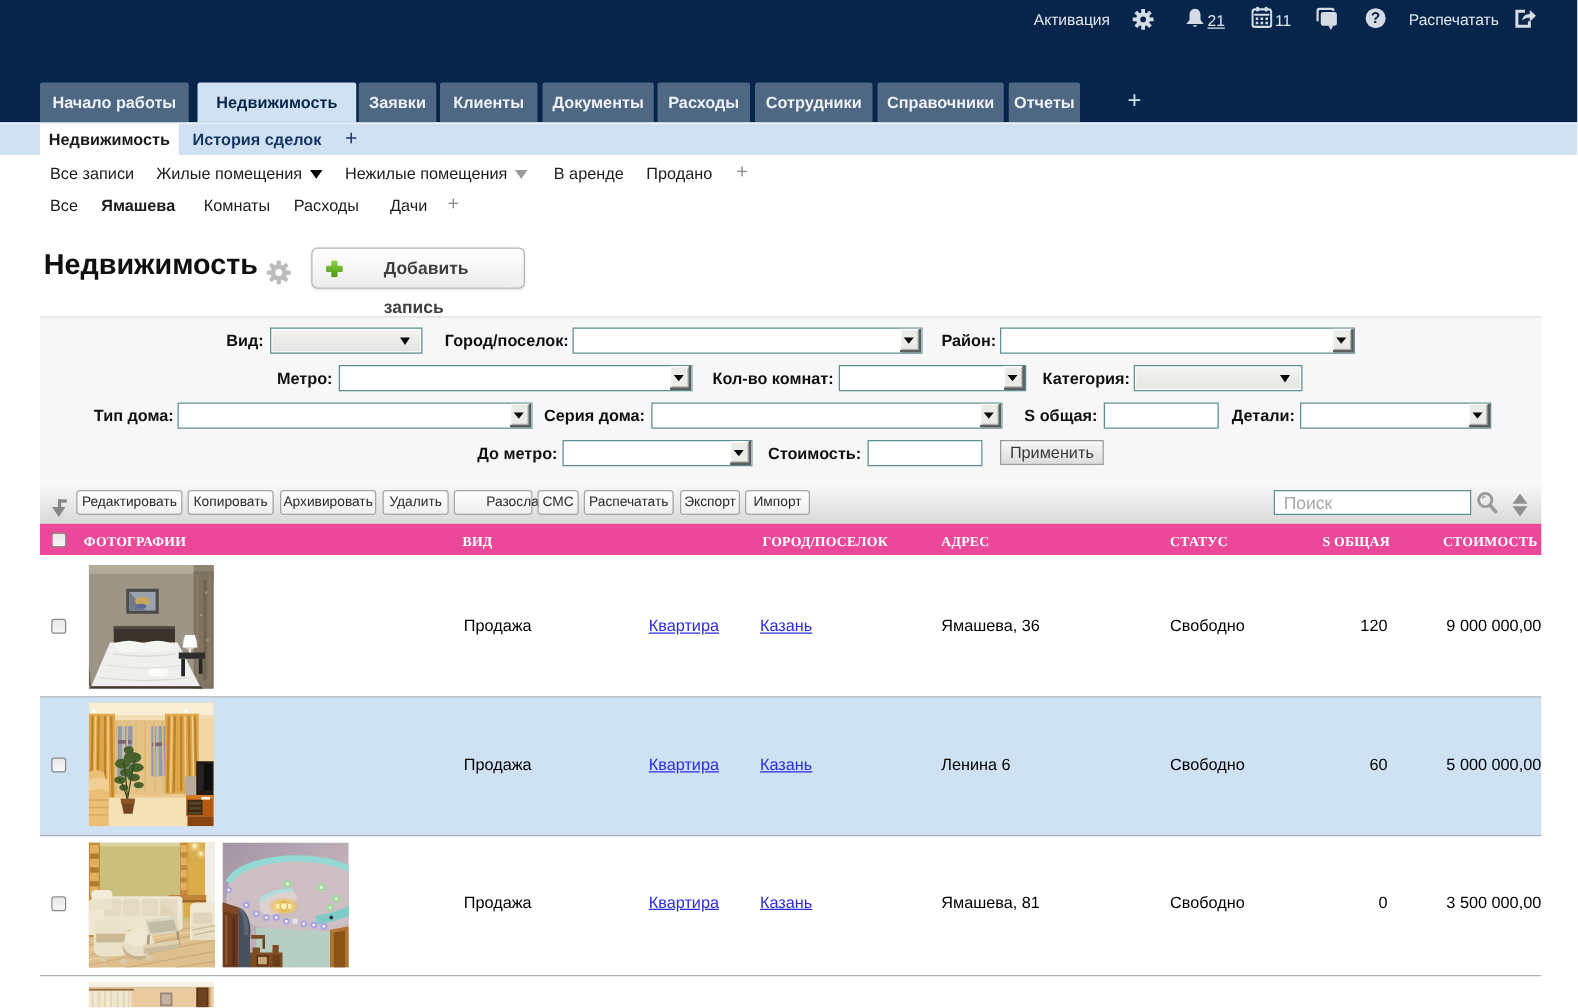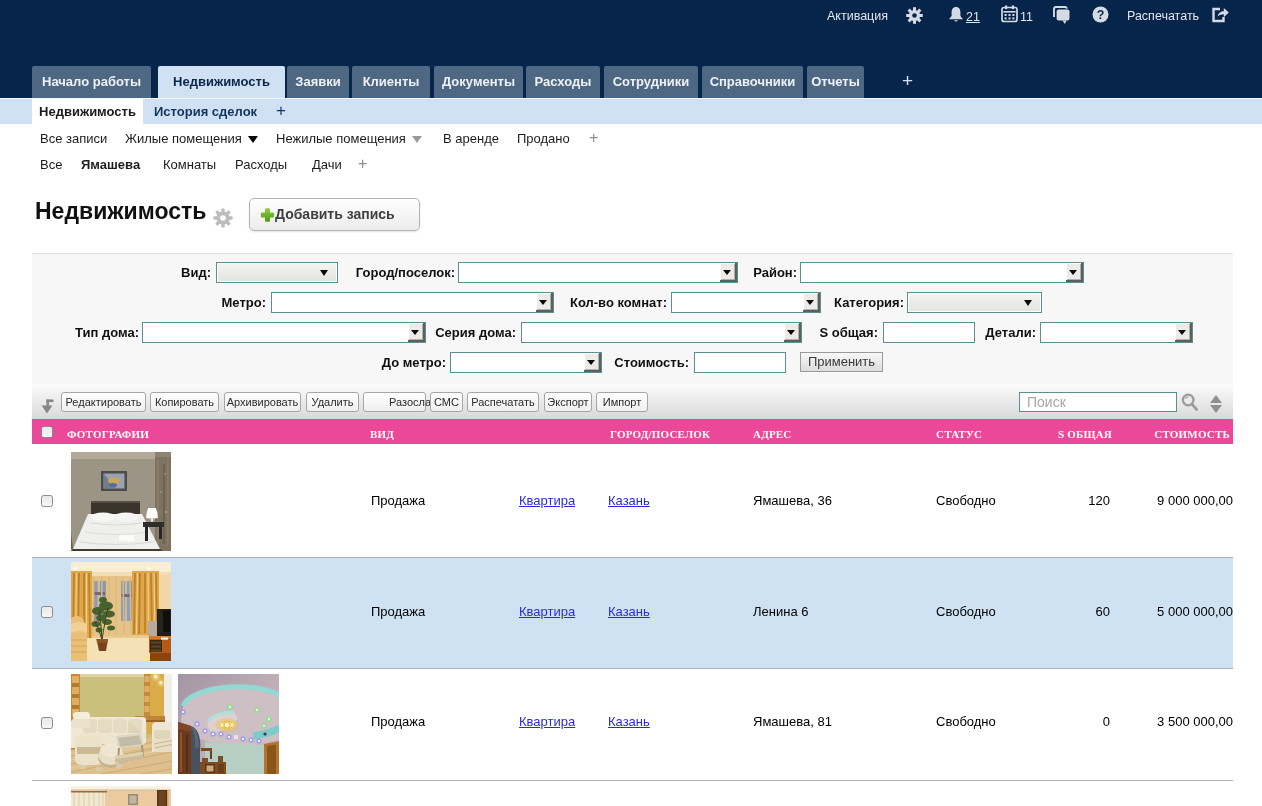--- a/index.html
+++ b/index.html
@@ -36,21 +36,21 @@
 .flink { position:absolute; font-size:13px; color:#1c1c1c; white-space:nowrap; }
 .tri-dn { display:inline-block; width:0; height:0; border-left:5px solid transparent;
   border-right:5px solid transparent; border-top:7px solid #000; margin-left:6px; }
 .tri-dn.gray { border-top-color:#9a9a9a; }
 .plus-gray { color:#8d8d8d; font-size:16px; }
 #ph { position:absolute; left:35px; top:198px; font-size:23px; font-weight:bold; color:#101010; }
 #addbtn { position:absolute; left:249px; top:198px; width:171px; height:33px;
   border:1px solid #b4b4b4; border-radius:5px;
   background:linear-gradient(#ffffff,#ececec);
   box-shadow:0 1px 2px rgba(0,0,0,.12);
-  font-size:14px; font-weight:bold; color:#3f3f3f; text-align:left; padding-left:25px; line-height:31px; }
+  font-size:14px; font-weight:bold; color:#3f3f3f; text-align:left; padding-left:57px; line-height:31px; }
 
 
 #panel { position:absolute; left:32px; top:253px; width:1201px; height:131px;
   background:#f7f7f7; border-top:1px solid #dedede; }
 .flabel { position:absolute; font-size:13px; font-weight:bold; color:#101010;
   text-align:right; height:21px; line-height:21px; white-space:nowrap; }
 .combo { position:absolute; height:21px; background:#fff; border:1px solid #5c9090; }
 .combo .btn { position:absolute; right:0; top:0; width:17px; height:19px;
   background:#ecebe8;
   box-shadow:inset -2px -2px 0 #5e5e5e, inset 1px 1px 0 #ffffff, inset -3px -3px 0 #b0b0b0; }

